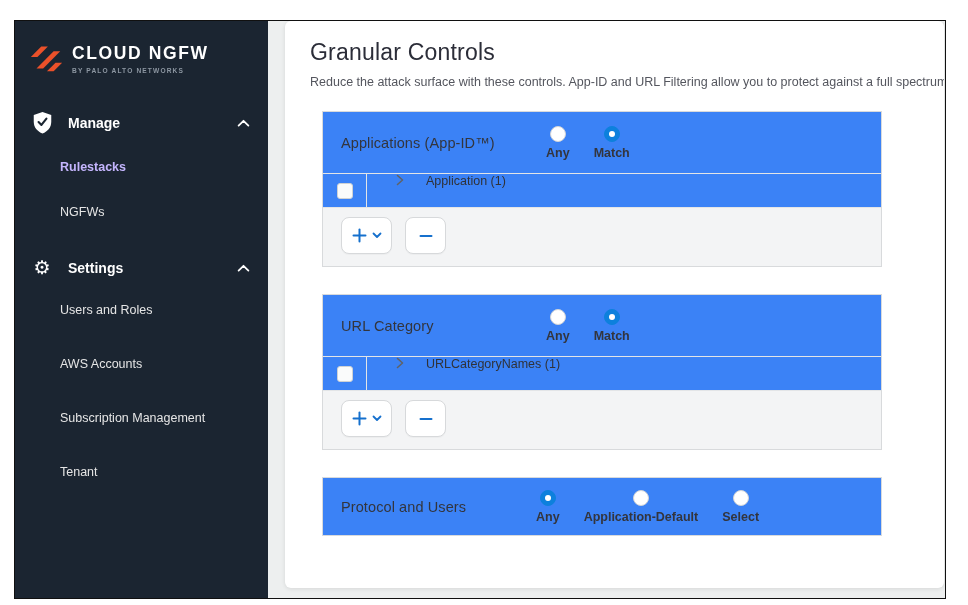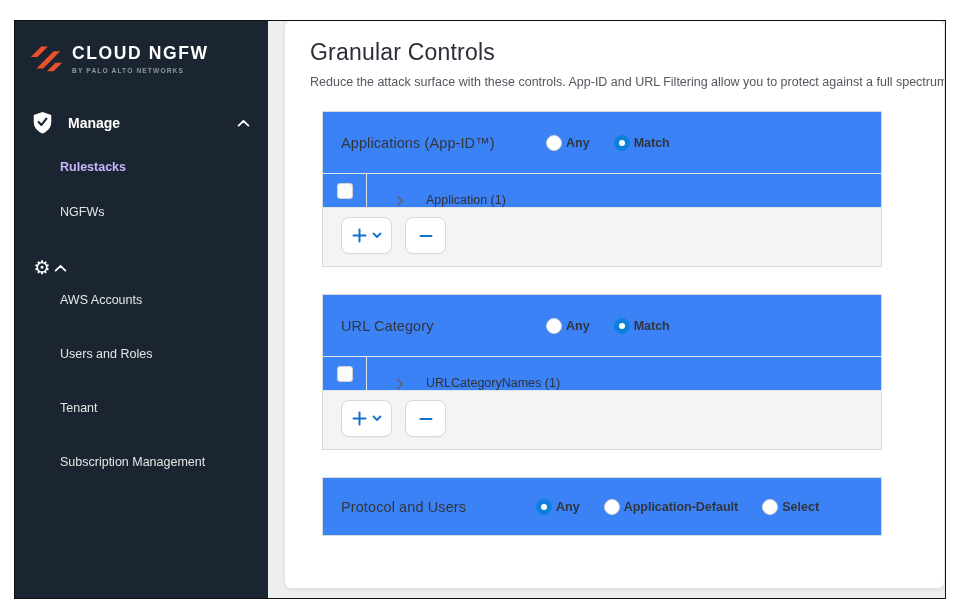--- a/index.html
+++ b/index.html
@@ -48,38 +48,38 @@
   .page-desc { margin-top:9px; font-size:12.5px; color:#54565e; white-space:nowrap; overflow:hidden; }
 
   .cards { margin:22px 0 0 12px; }
   .card {
     width:560px; background:#3b82f6; border:1px solid #d8dadc; border-radius:0;
     overflow:hidden; margin-bottom:27px;
   }
   .card-head { display:flex; align-items:center; padding:0 18px; height:61px; }
   .card-title { font-size:14.5px; color:#33353d; flex:0 0 205px; letter-spacing:0.1px; }
   .radio-group { display:flex; align-items:center; gap:24px; }
-  .radio-opt { display:flex; align-items:center; gap:4px; cursor:pointer; }
+  .radio-opt { display:flex; align-items:center; gap:4px; cursor:pointer;flex-direction:column; }
   .radio-dot {
     width:16px; height:16px; border-radius:50%; background:#ffffff;
     border:1.5px solid #d2d4d7; position:relative; flex:0 0 16px;
   }
   .radio-dot.on { background:#0d80dd; border-color:#0d80dd; }
   .radio-dot.on::after {
     content:""; position:absolute; left:50%; top:50%; width:6px; height:6px;
     margin:-3px 0 0 -3px; border-radius:50%; background:#ffffff;
   }
   .radio-label { font-size:12.5px; font-weight:600; color:#33353d; }
 
   .card-row { display:flex; align-items:stretch; border-top:1px solid #e3e5e7; height:34px; }
   .checkbox-cell { width:44px; border-right:1px solid #e3e5e7; display:flex; align-items:center; justify-content:center; }
   .checkbox {
     width:16px; height:16px; border:1px solid #cfd2d4; border-radius:3px; background:#fafbfb; cursor:pointer;
   }
-  .row-main { display:flex; align-items:flex-end; padding-left:29px; gap:22px; }
+  .row-main { display:flex; align-items:flex-start; padding-left:29px; gap:22px; }
   .row-chevron { width:8px; height:12px; }
   .row-label { font-size:12.5px; font-weight:500; color:#303238; }
 
   .card-foot {
     background:#f3f4f5; border-top:1px solid #e3e5e7; padding:9px 18px 12px 18px;
     display:flex; gap:13px;
   }
   .tool-btn {
     background:#ffffff; border:1px solid #d7d9db; border-radius:8px; height:37px;
     display:flex; align-items:center; justify-content:center; cursor:pointer; gap:5px;
@@ -123,29 +123,30 @@
     </div>
     <ul class="nav-sub">
       <li class="nav-sub-item first nav-sub-tight active">Rulestacks</li>
       <li class="nav-sub-item nav-sub-tight">NGFWs</li>
     </ul>
 
     <div class="nav-section-header" style="margin-top:0;">
       <span class="sec-icon">
           <span class="gear-glyph">⚙</span>
         </span>
+      <span class="sec-label">Settings</span>
       <svg class="chev-up" viewBox="0 0 14 9">
         <polyline points="1.5,7.5 7,2 12.5,7.5" fill="none" stroke="#ffffff" stroke-width="2" stroke-linecap="round" stroke-linejoin="round"></polyline>
       </svg>
     </div>
     <ul class="nav-sub">
+      <li class="nav-sub-item first">Users and Roles</li>
       <li class="nav-sub-item">AWS Accounts</li>
-      <li class="nav-sub-item first">Users and Roles</li>
+      <li class="nav-sub-item">Subscription Management</li>
       <li class="nav-sub-item">Tenant</li>
-      <li class="nav-sub-item">Subscription Management</li>
     </ul>
   </div>
 
   <div class="content">
     <div class="panel">
 
       <div class="page-title">Granular Controls</div>
       <div class="page-desc">Reduce the attack surface with these controls. App-ID and URL Filtering allow you to protect against a full spectrum of le</div>
 
       <div class="cards">

